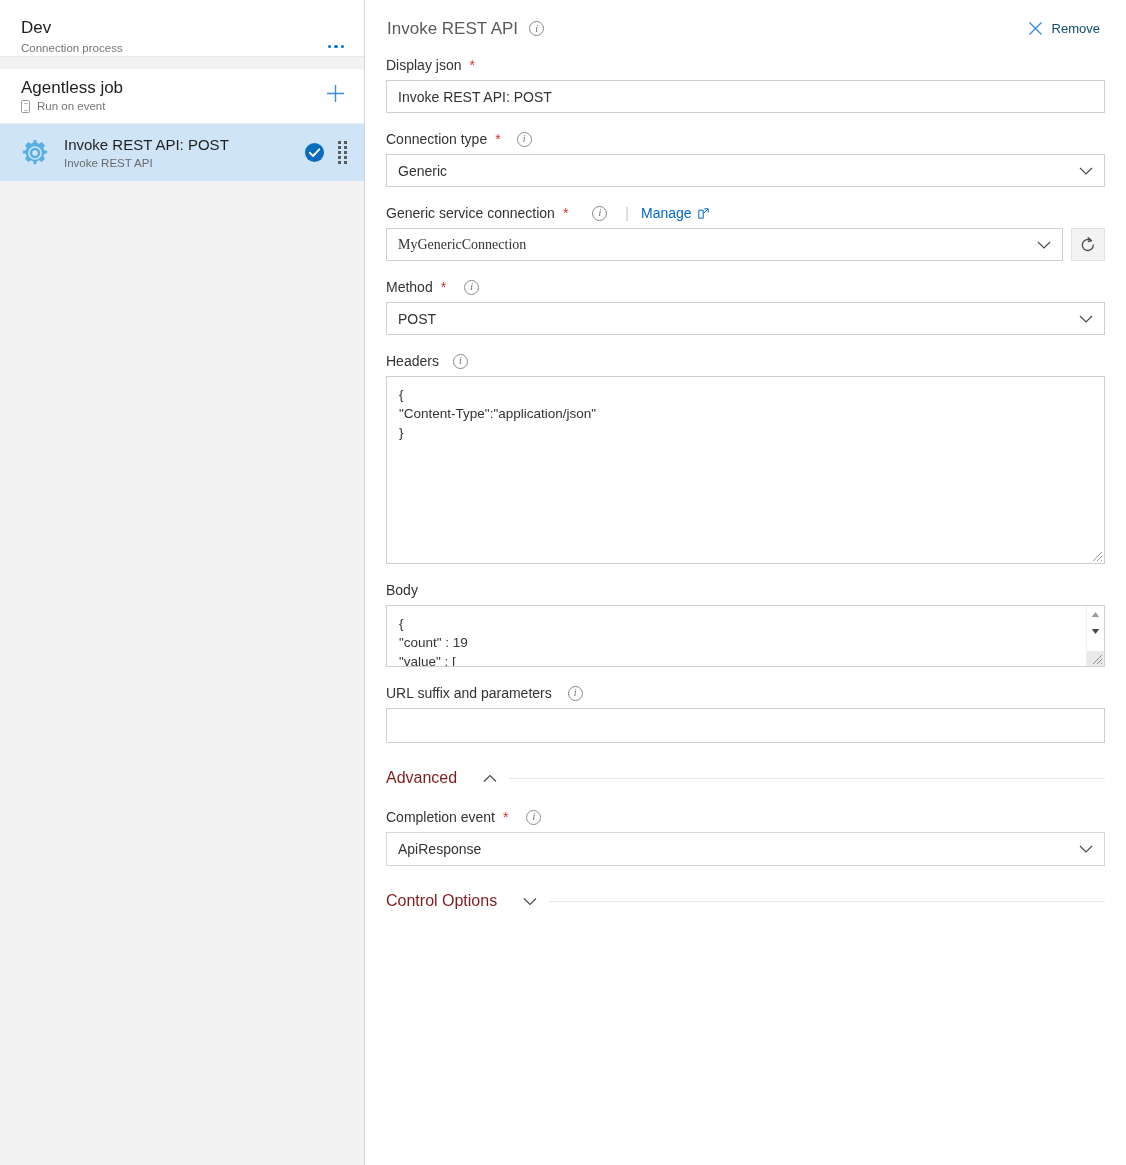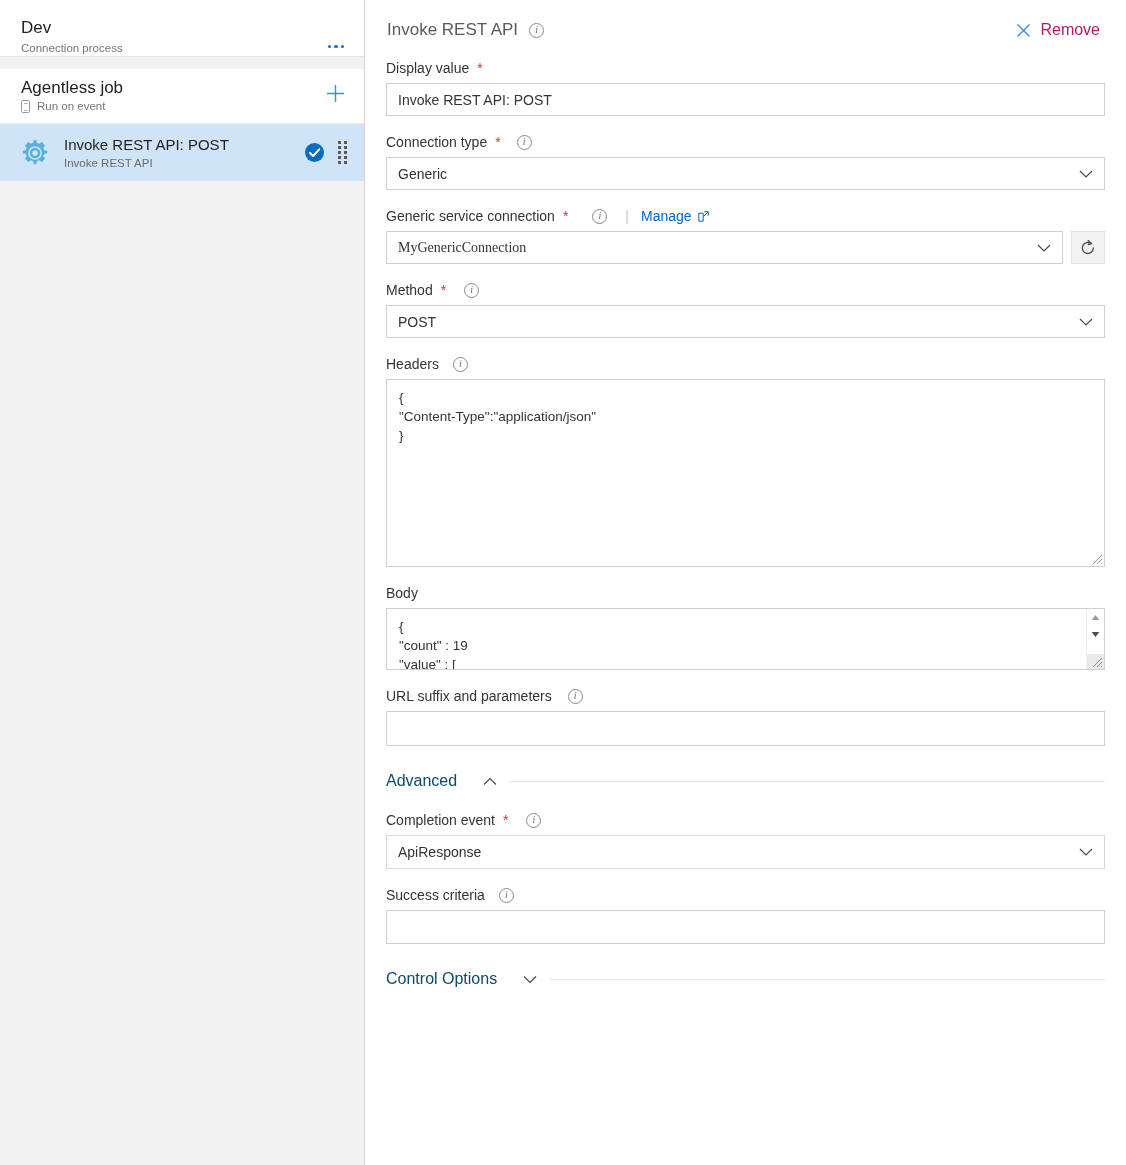--- a/index.html
+++ b/index.html
@@ -212,22 +212,22 @@
   }
   .rp-title {
     font-size: 17px;
     color: #5a5a5a;
     font-weight: 400;
   }
   .remove-btn {
     display: flex;
     align-items: center;
     gap: 9px;
-    color: #be185d;
-    font-size: 16px;
+    color: #0c4a6e;
+    font-size: 13px;
     cursor: pointer;
     padding: 3px 4px;
   }
 
   .info-icon {
     width: 15px;
     height: 15px;
     border: 1px solid #8a8a8a;
     border-radius: 50%;
     display: inline-flex;
@@ -418,21 +418,21 @@
   }
 
   .section-header {
     display: flex;
     align-items: center;
     gap: 12px;
     margin-top: 26px;
   }
   .section-title {
     font-size: 16px;
-    color: #0c4a6e;
+    color: #7f1d1d;
     display: inline-flex;
     align-items: center;
     gap: 26px;
     cursor: pointer;
     white-space: nowrap;
     text-align: right;
   }
   .section-rule {
     flex: 1 1 auto;
     height: 1px;
@@ -526,21 +526,21 @@
         </svg>
         <span>Remove</span>
       </div>
     </div>
 
     <div class="form">
 
 
       <div class="field">
         <div class="field-label-row">
-          <span class="field-label">Display value</span>
+          <span class="field-label">Display json</span>
           <span class="req">*</span>
         </div>
         <div class="text-input">
           <span>Invoke REST API: POST</span>
         </div>
       </div>
 
       <div class="field">
         <div class="field-label-row">
           <span class="field-label">Connection type</span>
@@ -670,29 +670,20 @@
             <span class="info-icon" style="margin-left:12px"></span>
           </div>
           <div class="select-input" style="height:34px;border-color:#d8d8d8">
             <span class="select-value">ApiResponse</span>
             <svg class="chev" width="14" height="8" viewBox="0 0 14 8">
               <path d="M1 1 L7 7 L13 1" stroke="#4a4a4a" stroke-width="1.2" fill="none"></path>
             </svg>
           </div>
         </div>
 
-        <div class="field">
-          <div class="field-label-row">
-            <span class="field-label">Success criteria</span>
-            <span class="info-icon" style="margin-left:8px"></span>
-          </div>
-          <div class="text-input" style="height:34px">
-            <span></span>
-          </div>
-        </div>
       </div>
 
       <div class="section-header">
         <span class="section-title">
           <span>Control Options</span>
           <svg width="14" height="9" viewBox="0 0 14 9">
             <path d="M1 1.5 L7 7.5 L13 1.5" stroke="#4a4a4a" stroke-width="1.2" fill="none"></path>
           </svg>
         </span>
         <span class="section-rule"></span>

